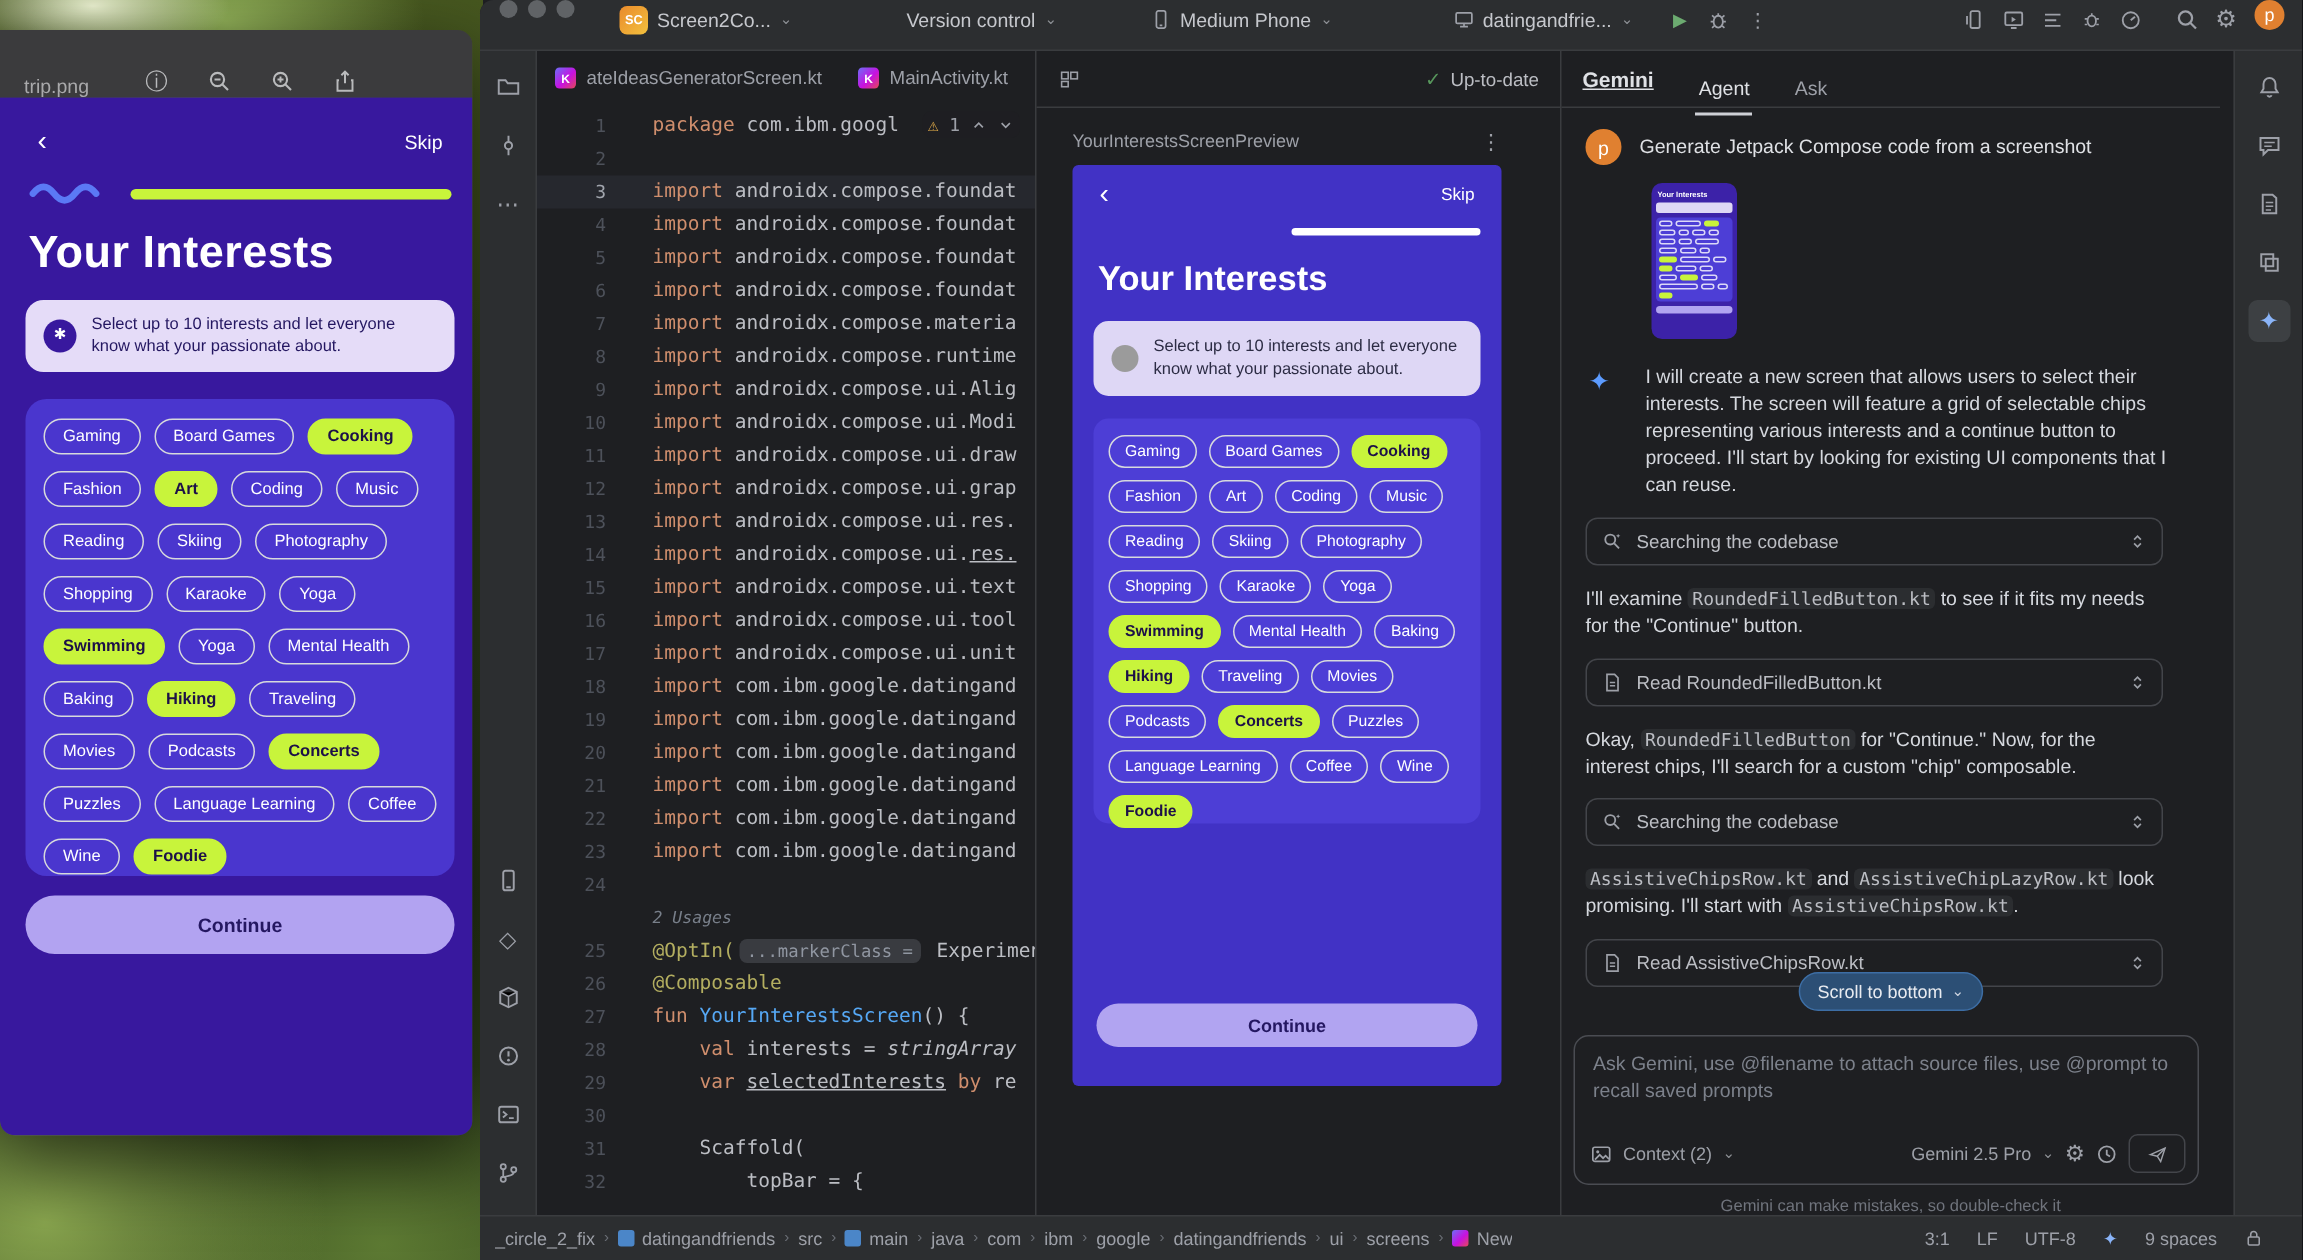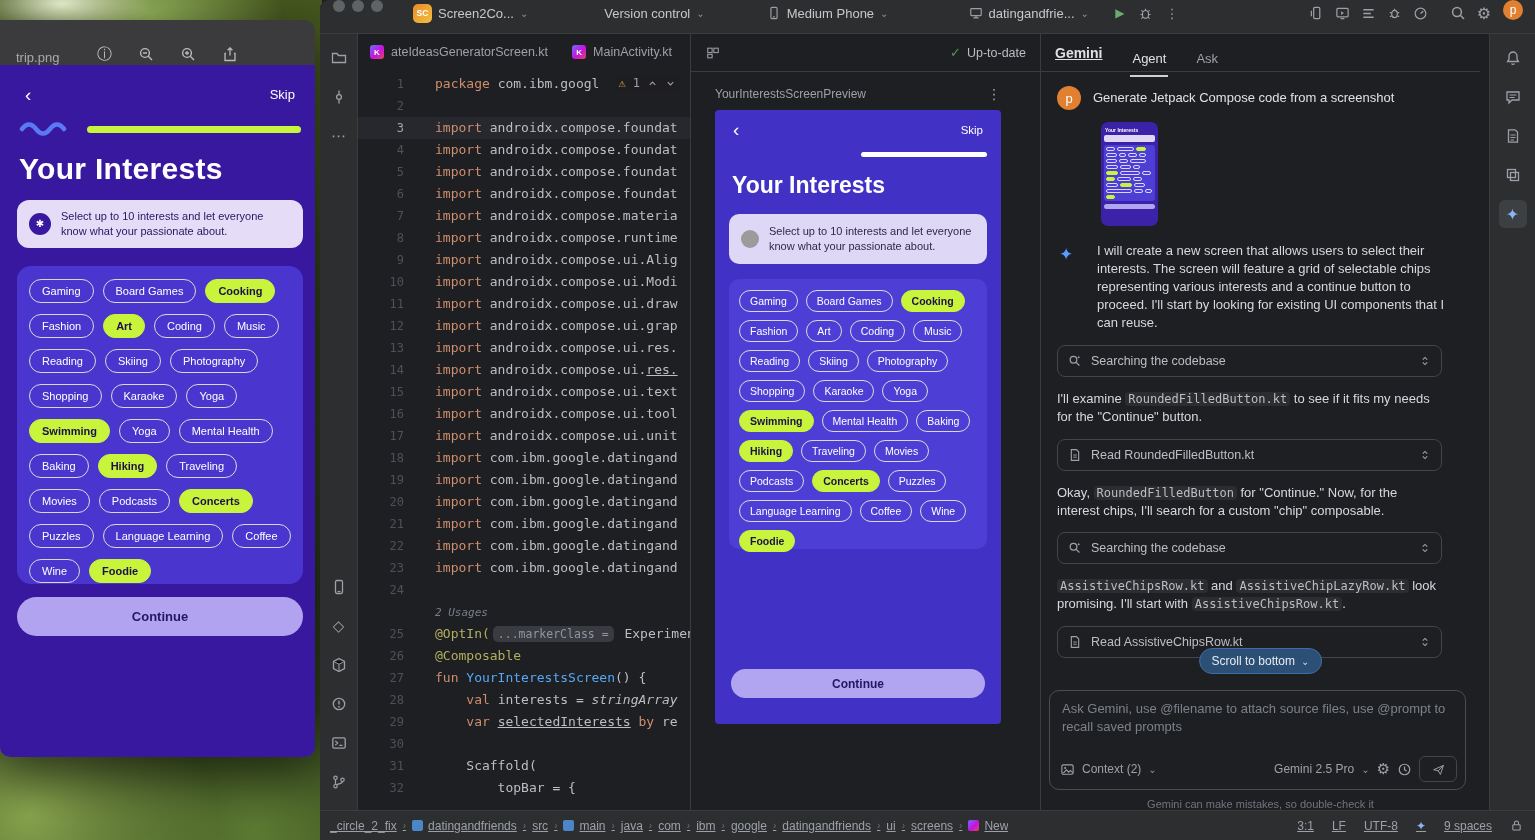--- a/index.html
+++ b/index.html
@@ -122,21 +122,21 @@
   .inline-code{font-family:"DejaVu Sans Mono",monospace;font-size:12px;background:#2b2d30;border-radius:4px;padding:0 3px;color:#bcbec4;}
   .action-chip{display:flex;align-items:center;gap:9px;height:30px;border:1px solid #43454a;border-radius:8px;padding:0 10px;margin:4px 24px 4px 0;color:#bcbec4;font-size:12.5px;}
   .action-chip .lbl{flex:1;}
   .scrollpill{position:absolute;left:50%;transform:translateX(-50%);bottom:14px;background:#2c4f75;border:1px solid #3d6ea5;color:#e8ebf0;font-size:12px;border-radius:13px;height:24px;display:flex;align-items:center;gap:6px;padding:0 12px;}
   .inputbox{margin:2px 14px 0 8px;height:100px;border:1px solid #4a4c52;border-radius:10px;position:relative;flex:0 0 100px;box-sizing:border-box;}
   .ph{color:#7c818b;font-size:13px;line-height:1.35;padding:9px 12px;}
   .ctrls{position:absolute;left:10px;right:8px;bottom:7px;display:flex;align-items:center;gap:7px;color:#9da0a8;font-size:12px;}
   .sendbtn{width:36px;height:24px;border:1px solid #43454a;border-radius:6px;display:flex;align-items:center;justify-content:center;}
   .disclaimer{text-align:center;color:#70747d;font-size:11px;padding:8px 0 0 0;}
   
-  .status{position:absolute;left:0;right:0;bottom:0;height:30px;background:#2c2e30;border-top:1px solid #3a3c3f;display:flex;align-items:center;color:#9da0a8;font-size:12px;padding:0 12px 0 10px;box-sizing:border-box;text-decoration:underline;}
+  .status{position:absolute;left:0;right:0;bottom:0;height:30px;background:#2c2e30;border-top:1px solid #3a3c3f;display:flex;align-items:center;color:#9da0a8;font-size:12px;padding:0 26px 0 10px;box-sizing:border-box;}
   .crumbs{display:flex;align-items:center;gap:6px;white-space:nowrap;overflow:hidden;}
   .crumb{display:flex;align-items:center;gap:5px;}
   .csep{color:#6a6e75;font-size:10px;}
   .cic{width:11px;height:11px;border-radius:2px;background:#4b86c8;display:inline-block;}
   .cic.kotlin{background:linear-gradient(135deg,#6d6df7,#c711e1 55%,#e44857);}
   .sright{margin-left:auto;display:flex;align-items:center;gap:18px;}
   svg{display:block;}
 </style>
 </head>
 <body>

